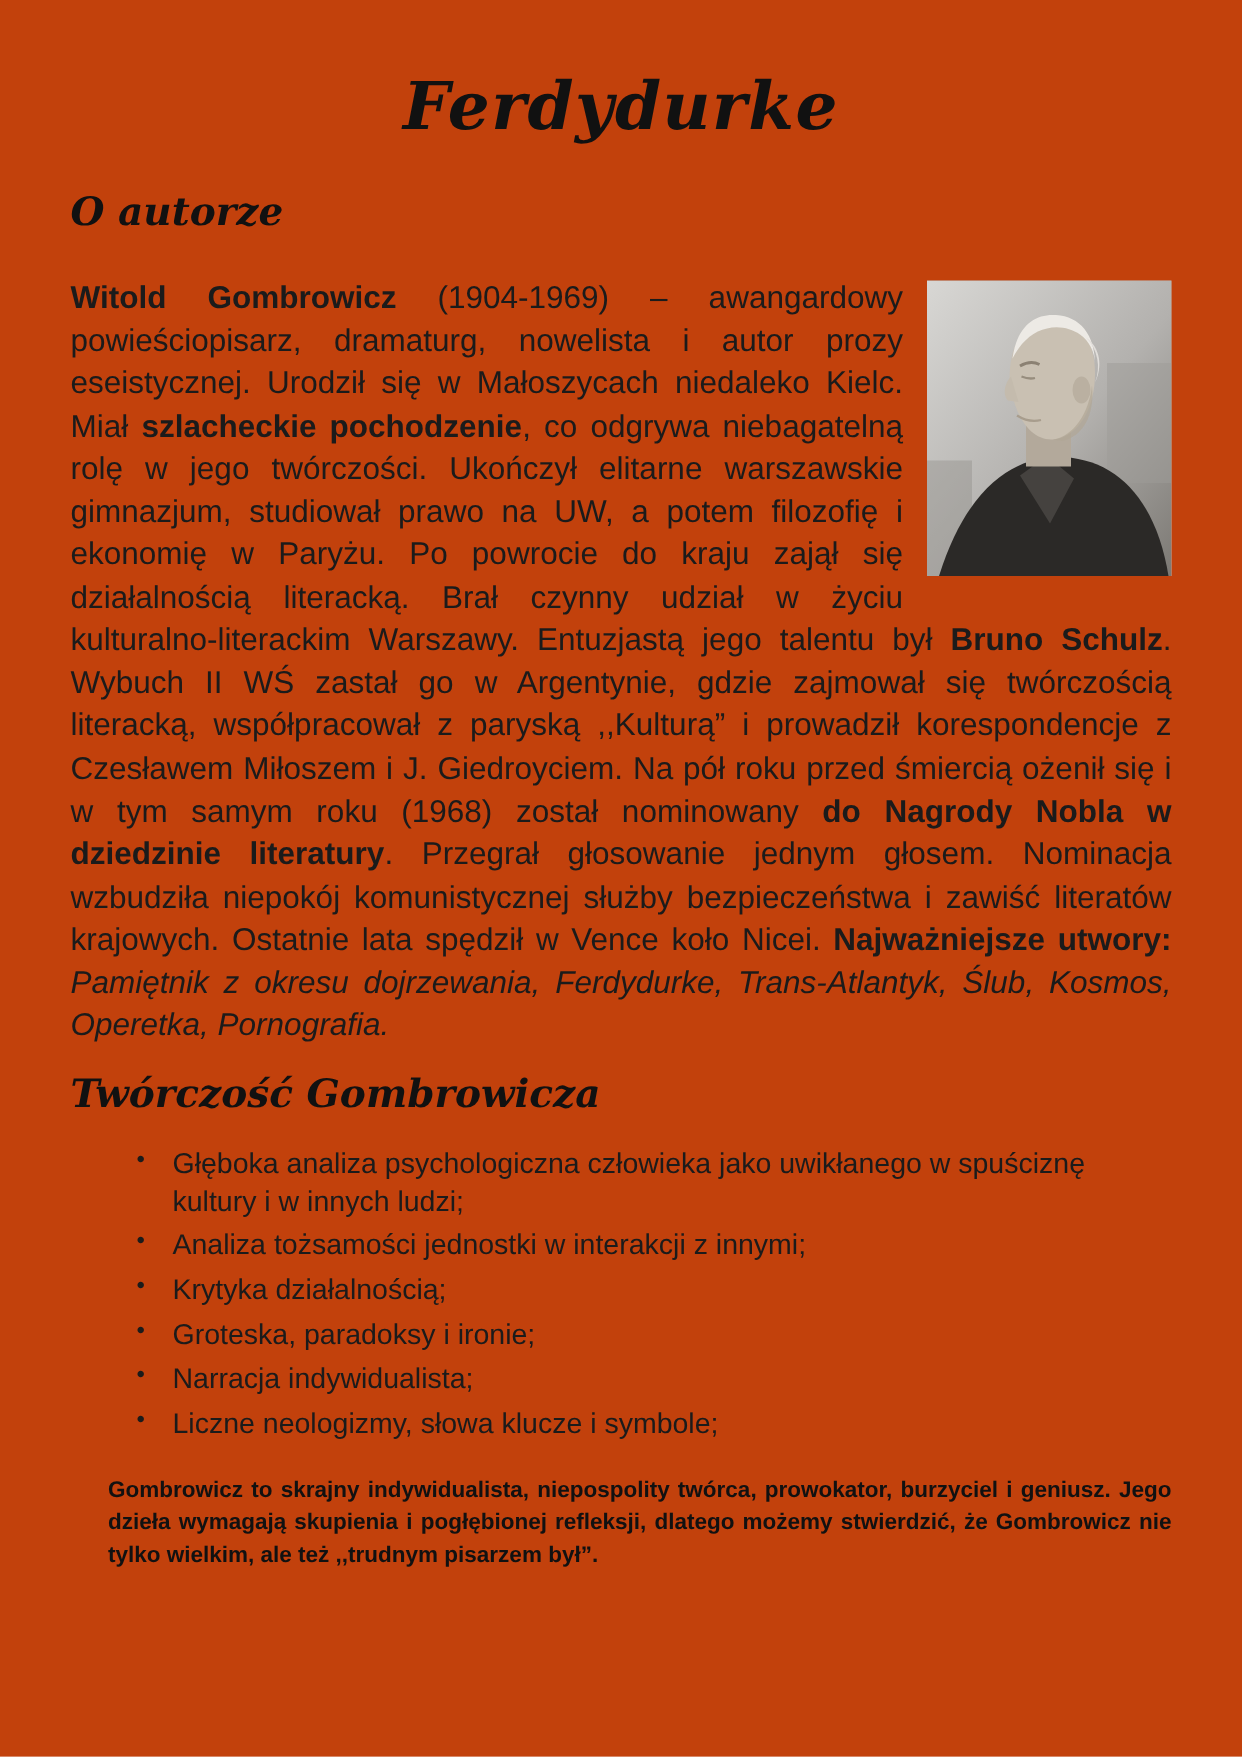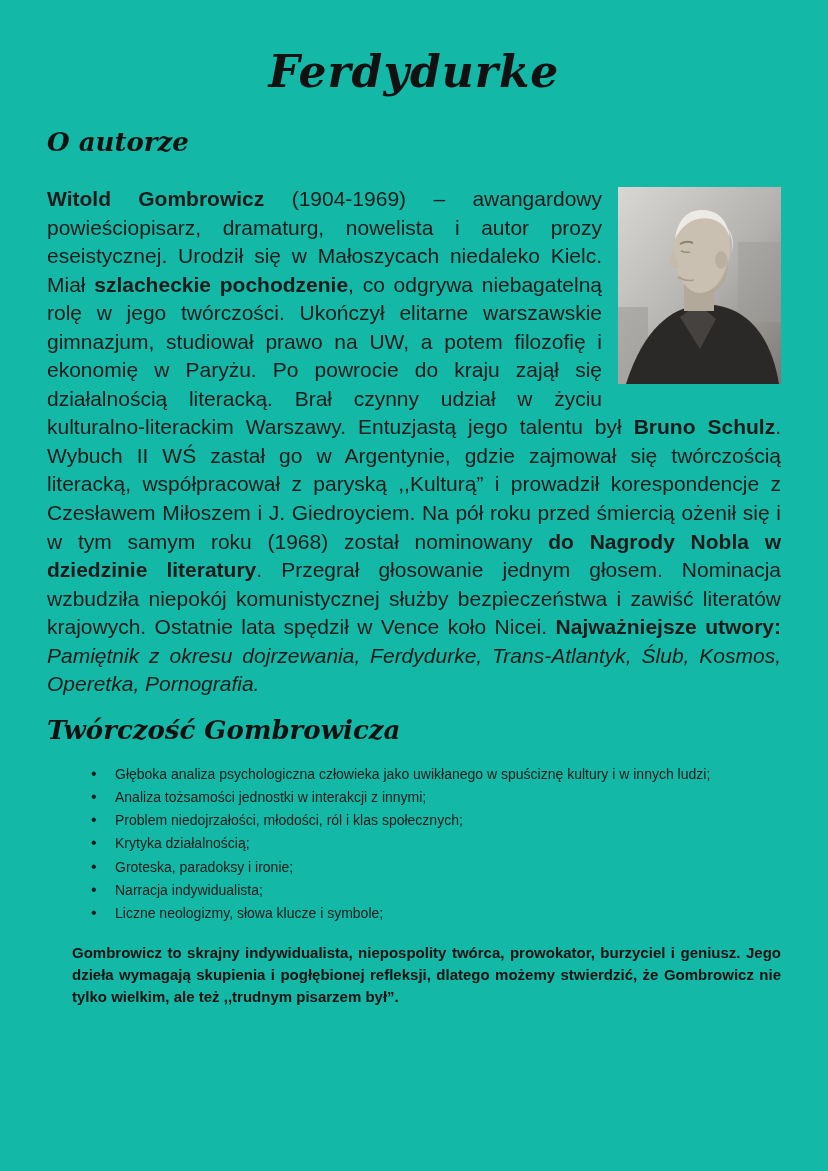--- a/index.html
+++ b/index.html
@@ -3,21 +3,21 @@
 <meta charset="utf-8">
 <style>
   * { margin:0; padding:0; box-sizing:border-box; }
   html, body { background:#ffffff; }
   body {
     width:828px; height:1171px;
     font-family:"Liberation Sans", sans-serif;
     color:#1b1b1b;
     overflow:hidden;
   }
-  .page { width:828px; height:1171px; padding:40px 47px 0 47px; background:#14b8a6; }
+  .page { width:828px; height:1171px; padding:40px 47px 0 47px; background:#c2410c; }
 
   .script {
     font-family:"DejaVu Serif", serif;
     font-style:italic;
     font-weight:700;
     color:#111;
   }
   .doc-title {
     text-align:center;
     font-size:44px;
@@ -51,21 +51,21 @@
   }
   .b { font-weight:700; }
   .i { font-style:italic; }
 
   .bullets { margin:20px 0 0 0; }
   .bullets li {
     list-style:none;
     position:relative;
     margin-left:42px;
     padding-left:26px;
-    font-size:14px;
+    font-size:19px;
     line-height:1.3;
     margin-bottom:5px;
     color:#1b1b1b;
   }
   .bullets li::before {
     content:"\2022";
     position:absolute;
     left:2px; top:-1px;
     font-size:16px;
     color:#1b1b1b;
@@ -119,21 +119,20 @@
     </figure>
 
     <p class="para"><span class="b">Witold Gombrowicz</span><span> (1904-1969) – awangardowy powieściopisarz, dramaturg, nowelista i autor prozy eseistycznej. Urodził się w Małoszycach niedaleko Kielc. Miał </span><span class="b">szlacheckie pochodzenie</span><span>, co odgrywa niebagatelną rolę w jego twórczości. Ukończył elitarne warszawskie gimnazjum, studiował prawo na UW, a potem filozofię i ekonomię w Paryżu. Po powrocie do kraju zajął się działalnością literacką. Brał czynny udział w życiu kulturalno-literackim Warszawy. Entuzjastą jego talentu był </span><span class="b">Bruno Schulz</span><span>. Wybuch II WŚ zastał go w Argentynie, gdzie zajmował się twórczością literacką, współpracował z paryską ,,Kulturą” i prowadził korespondencje z Czesławem Miłoszem i J. Giedroyciem. Na pół roku przed śmiercią ożenił się i w tym samym roku (1968) został nominowany </span><span class="b">do Nagrody Nobla w dziedzinie literatury</span><span>. Przegrał głosowanie jednym głosem. Nominacja wzbudziła niepokój komunistycznej służby bezpieczeństwa i zawiść literatów krajowych. Ostatnie lata spędził w Vence koło Nicei. </span><span class="b">Najważniejsze utwory:</span><span class="i"> Pamiętnik z okresu dojrzewania, Ferdydurke, Trans-Atlantyk, Ślub, Kosmos, Operetka, Pornografia.</span></p>
   </div>
 
   <h2 class="section-heading works script">Twórczość Gombrowicza</h2>
 
   <ul class="bullets">
     <li>Głęboka analiza psychologiczna człowieka jako uwikłanego w spuściznę kultury i w innych ludzi;</li>
     <li>Analiza tożsamości jednostki w interakcji z innymi;</li>
-    <li>Problem niedojrzałości, młodości, ról i klas społecznych;</li>
     <li>Krytyka działalnością;</li>
     <li>Groteska, paradoksy i ironie;</li>
     <li>Narracja indywidualista;</li>
     <li>Liczne neologizmy, słowa klucze i symbole;</li>
   </ul>
 
   <p class="closing">Gombrowicz to skrajny indywidualista, niepospolity twórca, prowokator, burzyciel i geniusz. Jego dzieła wymagają skupienia i pogłębionej refleksji, dlatego możemy stwierdzić, że Gombrowicz nie tylko wielkim, ale też ,,trudnym pisarzem był”.</p>
 
 </div>
 

